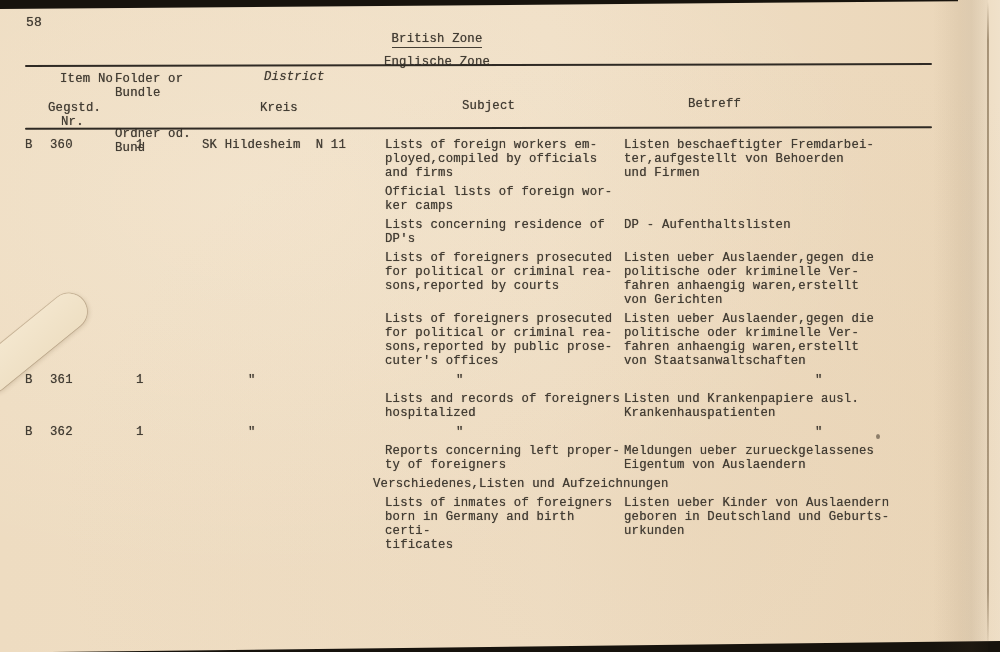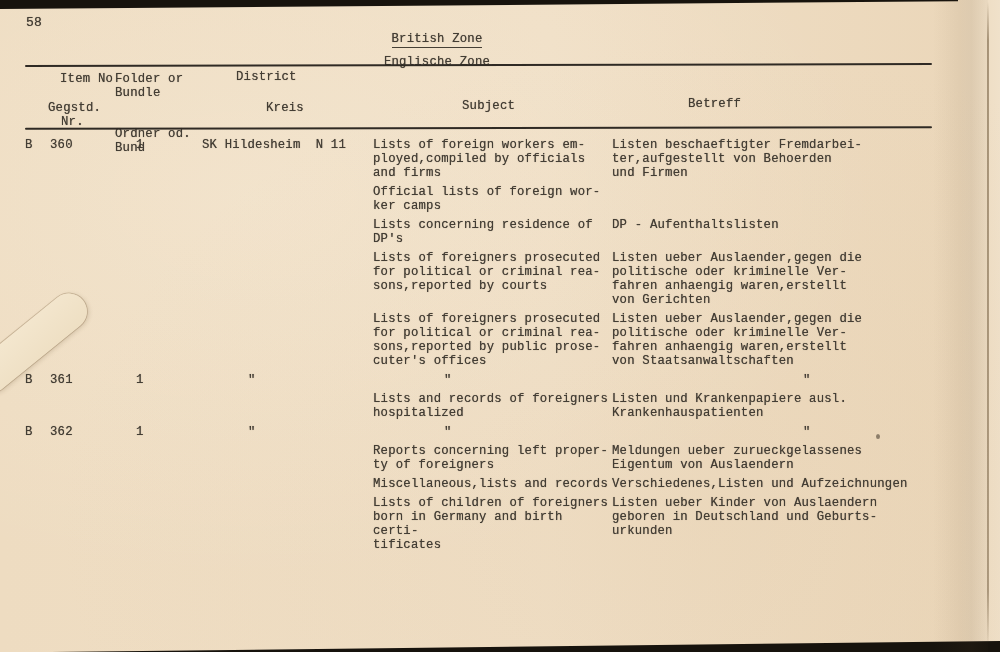--- a/index.html
+++ b/index.html
@@ -50,21 +50,21 @@
   
   #table-body{position:absolute;top:138px;left:0;right:0;}
   .row{position:relative;margin-bottom:5px;}
   .col-section{position:absolute;left:25px;top:0;}
   .col-item{position:absolute;left:50px;top:0;}
   .col-folder{position:absolute;left:136px;top:0;}
   .col-district{position:absolute;left:202px;top:0;white-space:pre;}
   .col-district.ditto{padding-left:46px;}
   .entries{margin-left:373px;margin-right:24px;display:flex;flex-direction:column;gap:5px;}
   .entry{display:flex;}
-  .entry .subject{width:239px;flex:none;}
+  .entry .subject{width:239px;flex:none;margin-left:12px;}
   .entry .betreff{flex:1;}
   .entry.ditto .subject{padding-left:71px;}
   .entry.ditto .betreff{padding-left:120px;}
 </style>
 </head>
 <body>
 
 <div class="scan">
 
   <div class="edge-top"></div>
@@ -78,26 +78,26 @@
   <div class="abs typed title-block">
     <span class="title-en">British Zone</span>
     <div class="title-de">Englische Zone</div>
   </div>
 
   <div class="rule rule-top"></div>
 
   <div class="abs typed" style="left:48px;top:72px;margin-left:12px;">Item No</div>
   <div class="abs typed" style="left:115px;top:72px;">Folder or
 Bundle</div>
-  <div class="abs typed" style="left:236px;top:70px;">District</div>
+  <div class="abs typed" style="left:264px;top:70px;font-style:italic;">District</div>
   <div class="abs typed" style="left:48px;top:101px;">Gegstd.</div>
   <div class="abs typed" style="left:61px;top:115px;">Nr.</div>
   <div class="abs typed" style="left:115px;top:101px;margin-top:26px;">Ordner od.
 Bund</div>
-  <div class="abs typed" style="left:266px;top:101px;">Kreis</div>
+  <div class="abs typed" style="left:260px;top:101px;">Kreis</div>
   <div class="abs typed" style="left:462px;top:99px;">Subject</div>
   <div class="abs typed" style="left:688px;top:97px;">Betreff</div>
 
   <div class="rule rule-header"></div>
 
   <div id="table-body">
       <div class="row">
         <div class="col-section typed">B</div>
         <div class="col-item typed">360</div>
         <div class="col-folder typed">1</div>
@@ -169,25 +169,24 @@
             <div class="subject typed">"</div>
             <div class="betreff typed">"</div>
           </div>
           <div class="entry">
             <div class="subject typed">Reports concerning left proper-
 ty of foreigners</div>
             <div class="betreff typed">Meldungen ueber zurueckgelassenes
 Eigentum von Auslaendern</div>
           </div>
           <div class="entry">
-            <div class="subject typed">Miscellaneous,lists and records</div>
             <div class="betreff typed">Verschiedenes,Listen und Aufzeichnungen</div>
           </div>
           <div class="entry">
-            <div class="subject typed">Lists of children of foreigners
+            <div class="subject typed">Lists of inmates of foreigners
 born in Germany and birth certi-
 tificates</div>
             <div class="betreff typed">Listen ueber Kinder von Auslaendern
 geboren in Deutschland und Geburts-
 urkunden</div>
           </div>
         </div>
       </div>
     </div>
 

